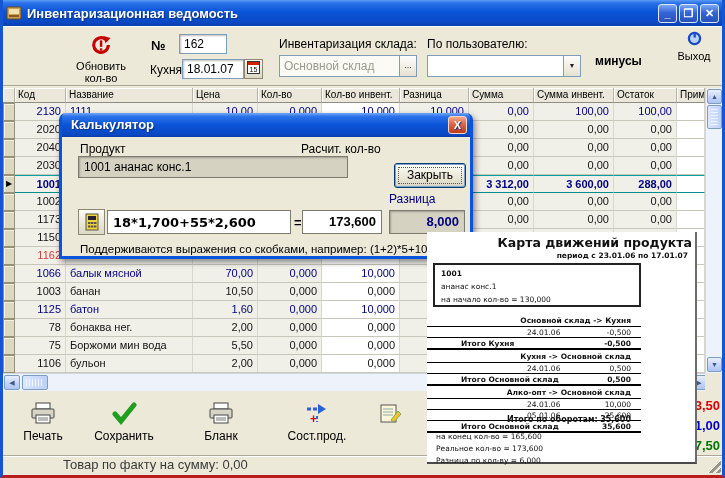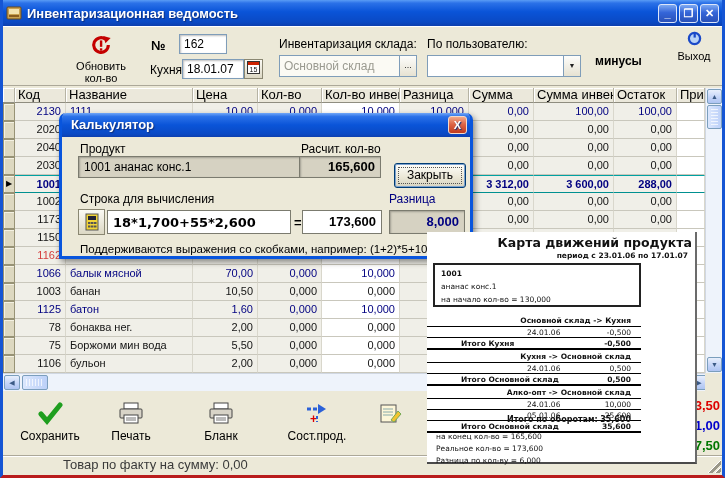--- a/index.html
+++ b/index.html
@@ -47,21 +47,21 @@
   .disabled-combo .txt { color:#9a9a90; background:#fbfaf4; }
   .cal-btn {
     position:absolute; width:19px; height:20px; border:1px solid #8a8772;
     background:linear-gradient(180deg,#fbfaf4,#dcd8c4); text-align:center;
   }
   
   .grid { position:absolute; left:0; top:88px; width:719px; height:303px; background:#fff; z-index:1; }
   .ghead { display:flex; height:15px; }
   .hcell, .hgut {
     background:#ebe8db; border-right:1px solid #b6b3a4; border-bottom:1px solid #8f8d80;
-    box-shadow:inset 1px 1px 0 #fff; font-size:13px; padding:0 3px; line-height:14px;
+    box-shadow:inset 1px 1px 0 #fff; font-size:10px; padding:0 3px; line-height:14px;
     white-space:nowrap; overflow:hidden; color:#000;
   }
   .hgut { width:12px; flex:none; }
   .trow { display:flex; height:18px; }
   .gut {
     width:12px; flex:none; background:#ddd8c0; border:1px solid #979275;
     box-shadow:inset 1px 1px 0 #f4f1e2; font-size:8px; line-height:16px; color:#000; text-align:center;
   }
   .tcell {
     flex:none; background:#f0efe8; border-right:1px solid #d9d7cc; border-bottom:1px solid #c9c7bc;
@@ -427,40 +427,40 @@
       <span class="sbtn" style="left:1px;top:1px;width:16px;height:15px;font-size:7px;line-height:14px">◀</span>
       <div class="sthumb" style="left:19px;top:1px;width:26px;height:15px">
           <span class="grip gripH"></span>
         </div>
       <span class="sbtn" style="right:1px;top:1px;width:16px;height:15px;font-size:7px;line-height:14px">▶</span>
     </div>
     <div class="corner"></div>
   </div>
 
   <div class="bottombar">
-    <div class="bbtn" style="width:74px">
-      <span class="ic">
-          <svg width="26" height="24" viewBox="0 0 26 24">
-        <path d="M4 13 L10 20 L23 4" fill="none" stroke="#1f9e1f" stroke-width="5" stroke-linecap="round"></path>
-          </svg>
-        </span>
-      <div class="cap">Сохранить</div>
-    </div>
     <div class="bbtn" style="width:60px">
       <span class="ic">
           <svg width="26" height="24" viewBox="0 0 26 24">
         <rect x="6" y="2" width="14" height="6" fill="#fff" stroke="#444"></rect>
         <rect x="2" y="8" width="22" height="9" rx="1" fill="#d8d4c8" stroke="#444"></rect>
         <rect x="6" y="14" width="14" height="8" fill="#fff" stroke="#444"></rect>
         <line x1="8" y1="17" x2="18" y2="17" stroke="#777"></line>
             <line x1="8" y1="19" x2="18" y2="19" stroke="#777"></line>
           </svg>
         </span>
       <div class="cap">Печать</div>
     </div>
+    <div class="bbtn" style="width:74px">
+      <span class="ic">
+          <svg width="26" height="24" viewBox="0 0 26 24">
+        <path d="M4 13 L10 20 L23 4" fill="none" stroke="#1f9e1f" stroke-width="5" stroke-linecap="round"></path>
+          </svg>
+        </span>
+      <div class="cap">Сохранить</div>
+    </div>
     <div class="bbtn" style="width:60px;margin-left:16px">
       <span class="ic">
           <svg width="26" height="24" viewBox="0 0 26 24">
         <rect x="6" y="2" width="14" height="6" fill="#fff" stroke="#444"></rect>
         <rect x="2" y="8" width="22" height="9" rx="1" fill="#d8d4c8" stroke="#444"></rect>
         <rect x="6" y="14" width="14" height="8" fill="#fff" stroke="#444"></rect>
         <line x1="8" y1="17" x2="18" y2="17" stroke="#777"></line>
             <line x1="8" y1="19" x2="18" y2="19" stroke="#777"></line>
           </svg>
         </span>
@@ -515,25 +515,23 @@
 
   <div class="dialog">
     <div class="dlg-title">
       <span>Калькулятор</span>
       <span class="dlg-close">X</span>
     </div>
     <div class="dlg-body">
       <span class="lbl" style="position:absolute;left:18px;top:5px;font-size:12px">Продукт</span>
       <div class="fld gray sunken" style="left:16px;top:19px;width:270px;height:22px">1001  ананас конс.1</div>
       <span class="lbl" style="position:absolute;left:239px;top:5px;font-size:12px">Расчит. кол-во</span>
-      <div class="fld gray sunken b" style="left:237px;top:19px;width:82px;height:22px;text-align:right;font-size:13px">165,600</div>
       <span class="dlg-btn">
           <span class="dots">Закрыть</span>
         </span>
-      <span class="lbl" style="position:absolute;left:18px;top:55px;font-size:12px">Строка для вычисления</span>
       <span class="lbl navy" style="position:absolute;left:327px;top:55px;font-size:12px">Разница</span>
       <span class="calcbtn">
         <svg width="16" height="18" viewBox="0 0 16 18">
           <rect x="2" y="1" width="12" height="16" fill="#f2d437" stroke="#555"></rect>
           <rect x="4" y="3" width="8" height="4" fill="#223"></rect>
           <rect x="4" y="9" width="2.5" height="2" fill="#555"></rect>
             <rect x="7" y="9" width="2.5" height="2" fill="#555"></rect>
             <rect x="10" y="9" width="2.5" height="2" fill="#555"></rect>
           <rect x="4" y="12.5" width="2.5" height="2" fill="#555"></rect>
             <rect x="7" y="12.5" width="2.5" height="2" fill="#555"></rect>

